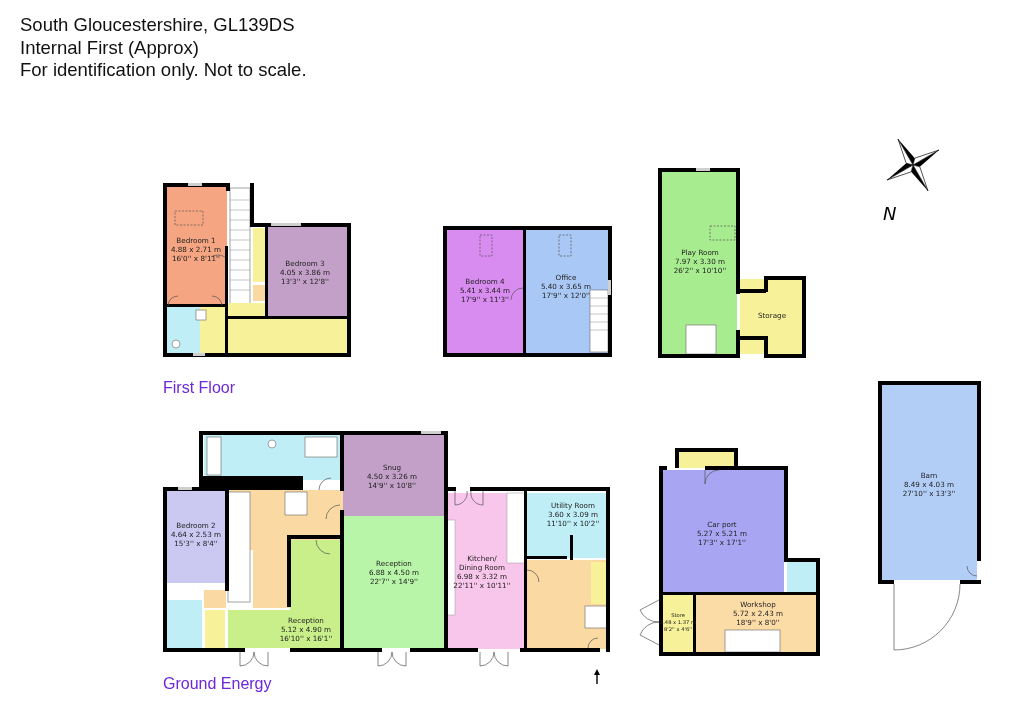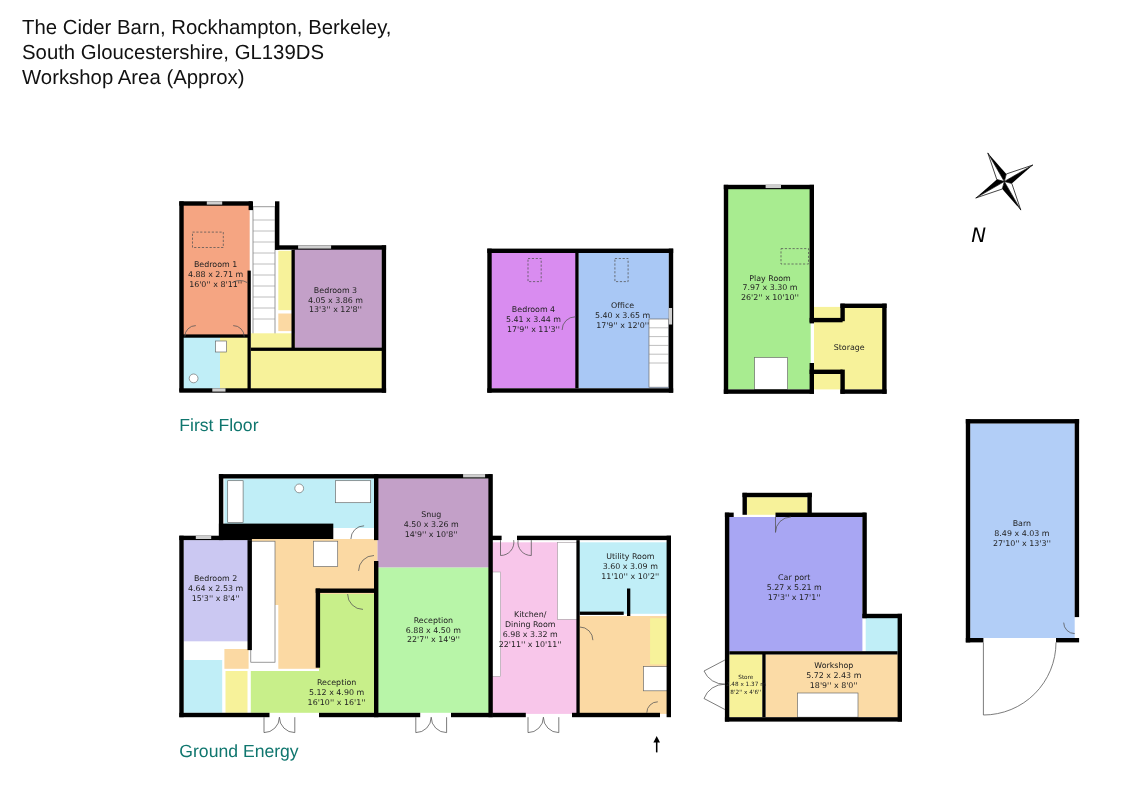--- a/index.html
+++ b/index.html
@@ -1,36 +1,36 @@
 <!DOCTYPE html>
 <html><head>
   <meta charset="utf-8">
   <style>
     html, body { margin: 0; padding: 0; background: #ffffff; }
     body { width: 1020px; height: 721px; position: relative; overflow: hidden; font-family: "DejaVu Sans", sans-serif; }
     .header { position: absolute; left: 20px; top: 14px; font-family: "Liberation Sans", sans-serif; font-size: 18.5px; line-height: 22.5px; color: #111; }
     .header div { white-space: nowrap; }
-    .floor-label { position: absolute; font-family: "Liberation Sans", sans-serif; font-size: 16px; color: #0f766e; }
+    .floor-label { position: absolute; font-family: "Liberation Sans", sans-serif; font-size: 16px; color: #6d28d9; }
     svg { position: absolute; left: 0; top: 0; }
     .rl { font-family: "DejaVu Sans", sans-serif; font-size: 7.2px; fill: #222; text-anchor: middle; }
     .rl.sm { font-size: 5.2px; }
     .wall { fill: #000; }
     .thin { fill: none; stroke: #555; stroke-width: 0.7; }
     .dash { fill: none; stroke: #555; stroke-width: 0.7; stroke-dasharray: 2 1.5; }
     .stair { fill: #fff; stroke: #666; stroke-width: 0.6; }
     .win { fill: #cfcfcf; }
     .compass-n { font-family: "DejaVu Sans", sans-serif; font-style: italic; font-size: 18px; fill: #000; }
   </style>
 </head>
 <body>
 
 <div class="header">
-  <div>The Cider Barn, Rockhampton, Berkeley,</div>
   <div>South Gloucestershire, GL139DS</div>
-  <div>Workshop Area (Approx)</div>
+  <div>Internal First (Approx)</div>
+  <div>For identification only. Not to scale.</div>
 </div>
 
 <div class="floor-label" style="left:163px; top:379px;">First Floor</div>
 <div class="floor-label" style="left:163px; top:675px;">Ground Energy</div>
 
 <svg width="1020" height="721" viewBox="0 0 1020 721">
 
   <g transform="translate(913,165) rotate(-30)">
     <polygon points="0,-30 5,-5 0,0" fill="#000"></polygon>
     <polygon points="0,-30 -5,-5 0,0" fill="#fff" stroke="#000" stroke-width="0.6"></polygon>

